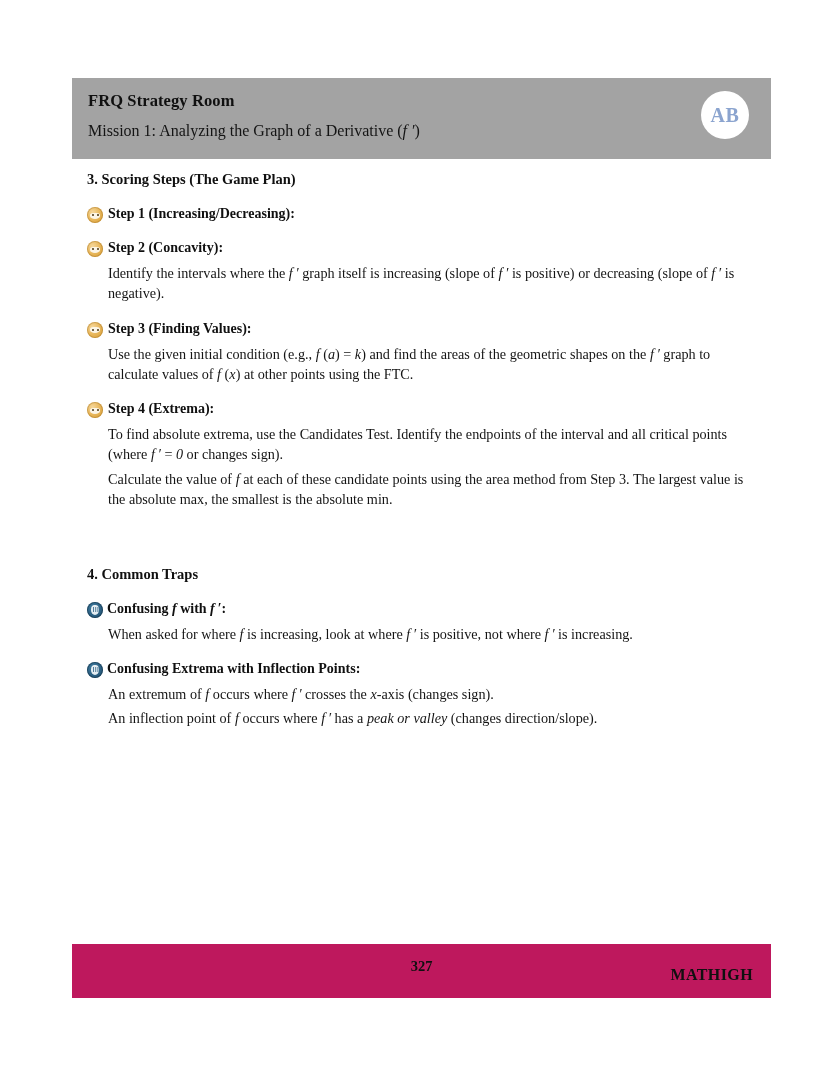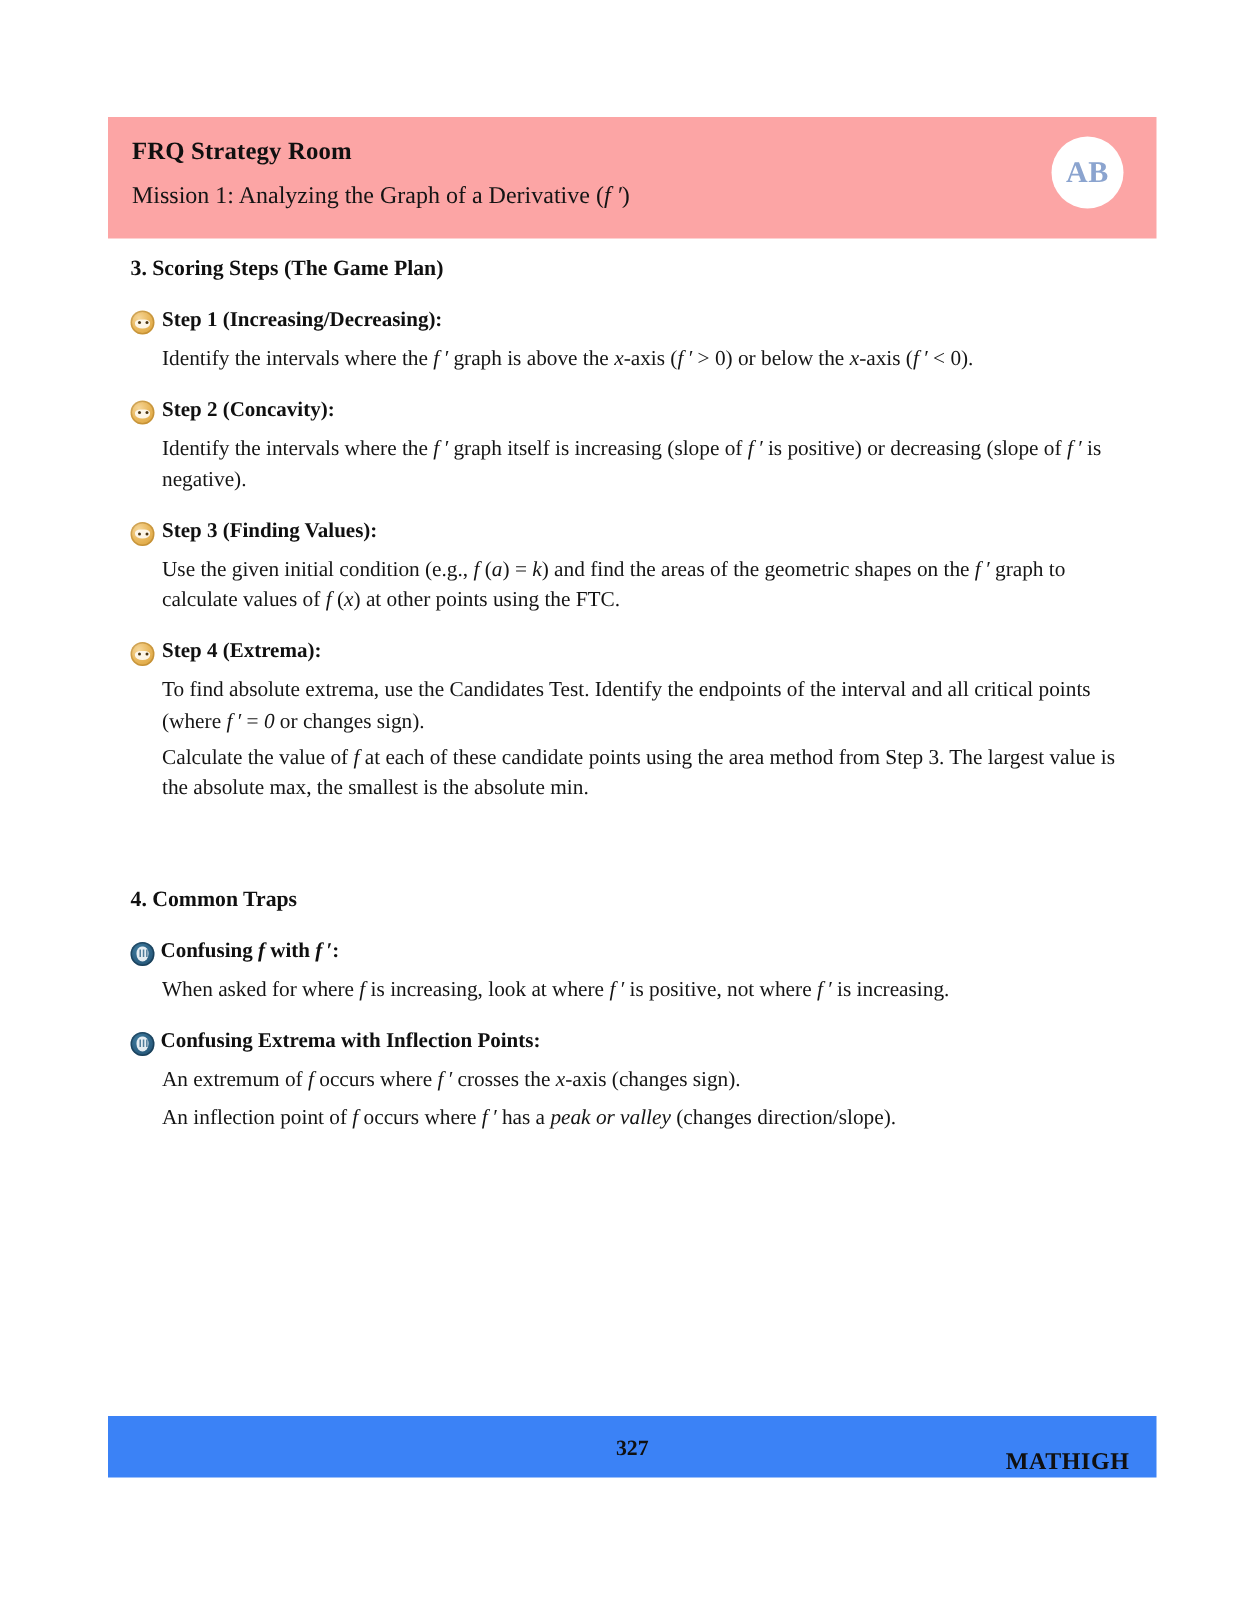--- a/index.html
+++ b/index.html
@@ -23,21 +23,21 @@
     background: #fff;
   }
 
   
   .header-band {
     position: absolute;
     left: 72px;
     top: 78px;
     width: 699px;
     height: 81px;
-    background: #fca5a5;
+    background: #a3a3a3;
     box-sizing: border-box;
   }
   .header-text-wrap {
     position: absolute;
     left: 16px;
     top: 13px;
   }
   .header-title {
     font-size: 16.5px;
     font-weight: bold;
@@ -191,22 +191,22 @@
   .traps-section {
     margin-top: 56px;
   }
 
   
   .footer-band {
     position: absolute;
     left: 72px;
     top: 944px;
     width: 699px;
-    height: 41px;
-    background: #3b82f6;
+    height: 54px;
+    background: #be185d;
   }
   .footer-page {
     position: absolute;
     left: 0;
     right: 0;
     top: 14px;
     text-align: center;
     font-size: 14.5px;
     font-weight: bold;
     color: #101010;
@@ -239,23 +239,20 @@
   <div class="content">
 
     <div>
       <div class="section-heading">3. Scoring Steps (The Game Plan)</div>
 
       <div class="block">
         <div class="block-head">
           <span class="bullet-icon"></span>
           <span class="block-title">Step 1 (Increasing/Decreasing):</span>
         </div>
-        <div class="block-body">
-          <p>Identify the intervals where the <i>f ′</i> graph is above the <i>x</i>-axis (<i>f ′</i> &gt; 0) or below the <i>x</i>-axis (<i>f ′</i> &lt; 0).</p>
-        </div>
       </div>
 
       <div class="block">
         <div class="block-head">
           <span class="bullet-icon"></span>
           <span class="block-title">Step 2 (Concavity):</span>
         </div>
         <div class="block-body">
           <p>Identify the intervals where the <i>f ′</i> graph itself is increasing (slope of <i>f ′</i> is positive) or decreasing (slope of <i>f ′</i> is negative).</p>
         </div>

